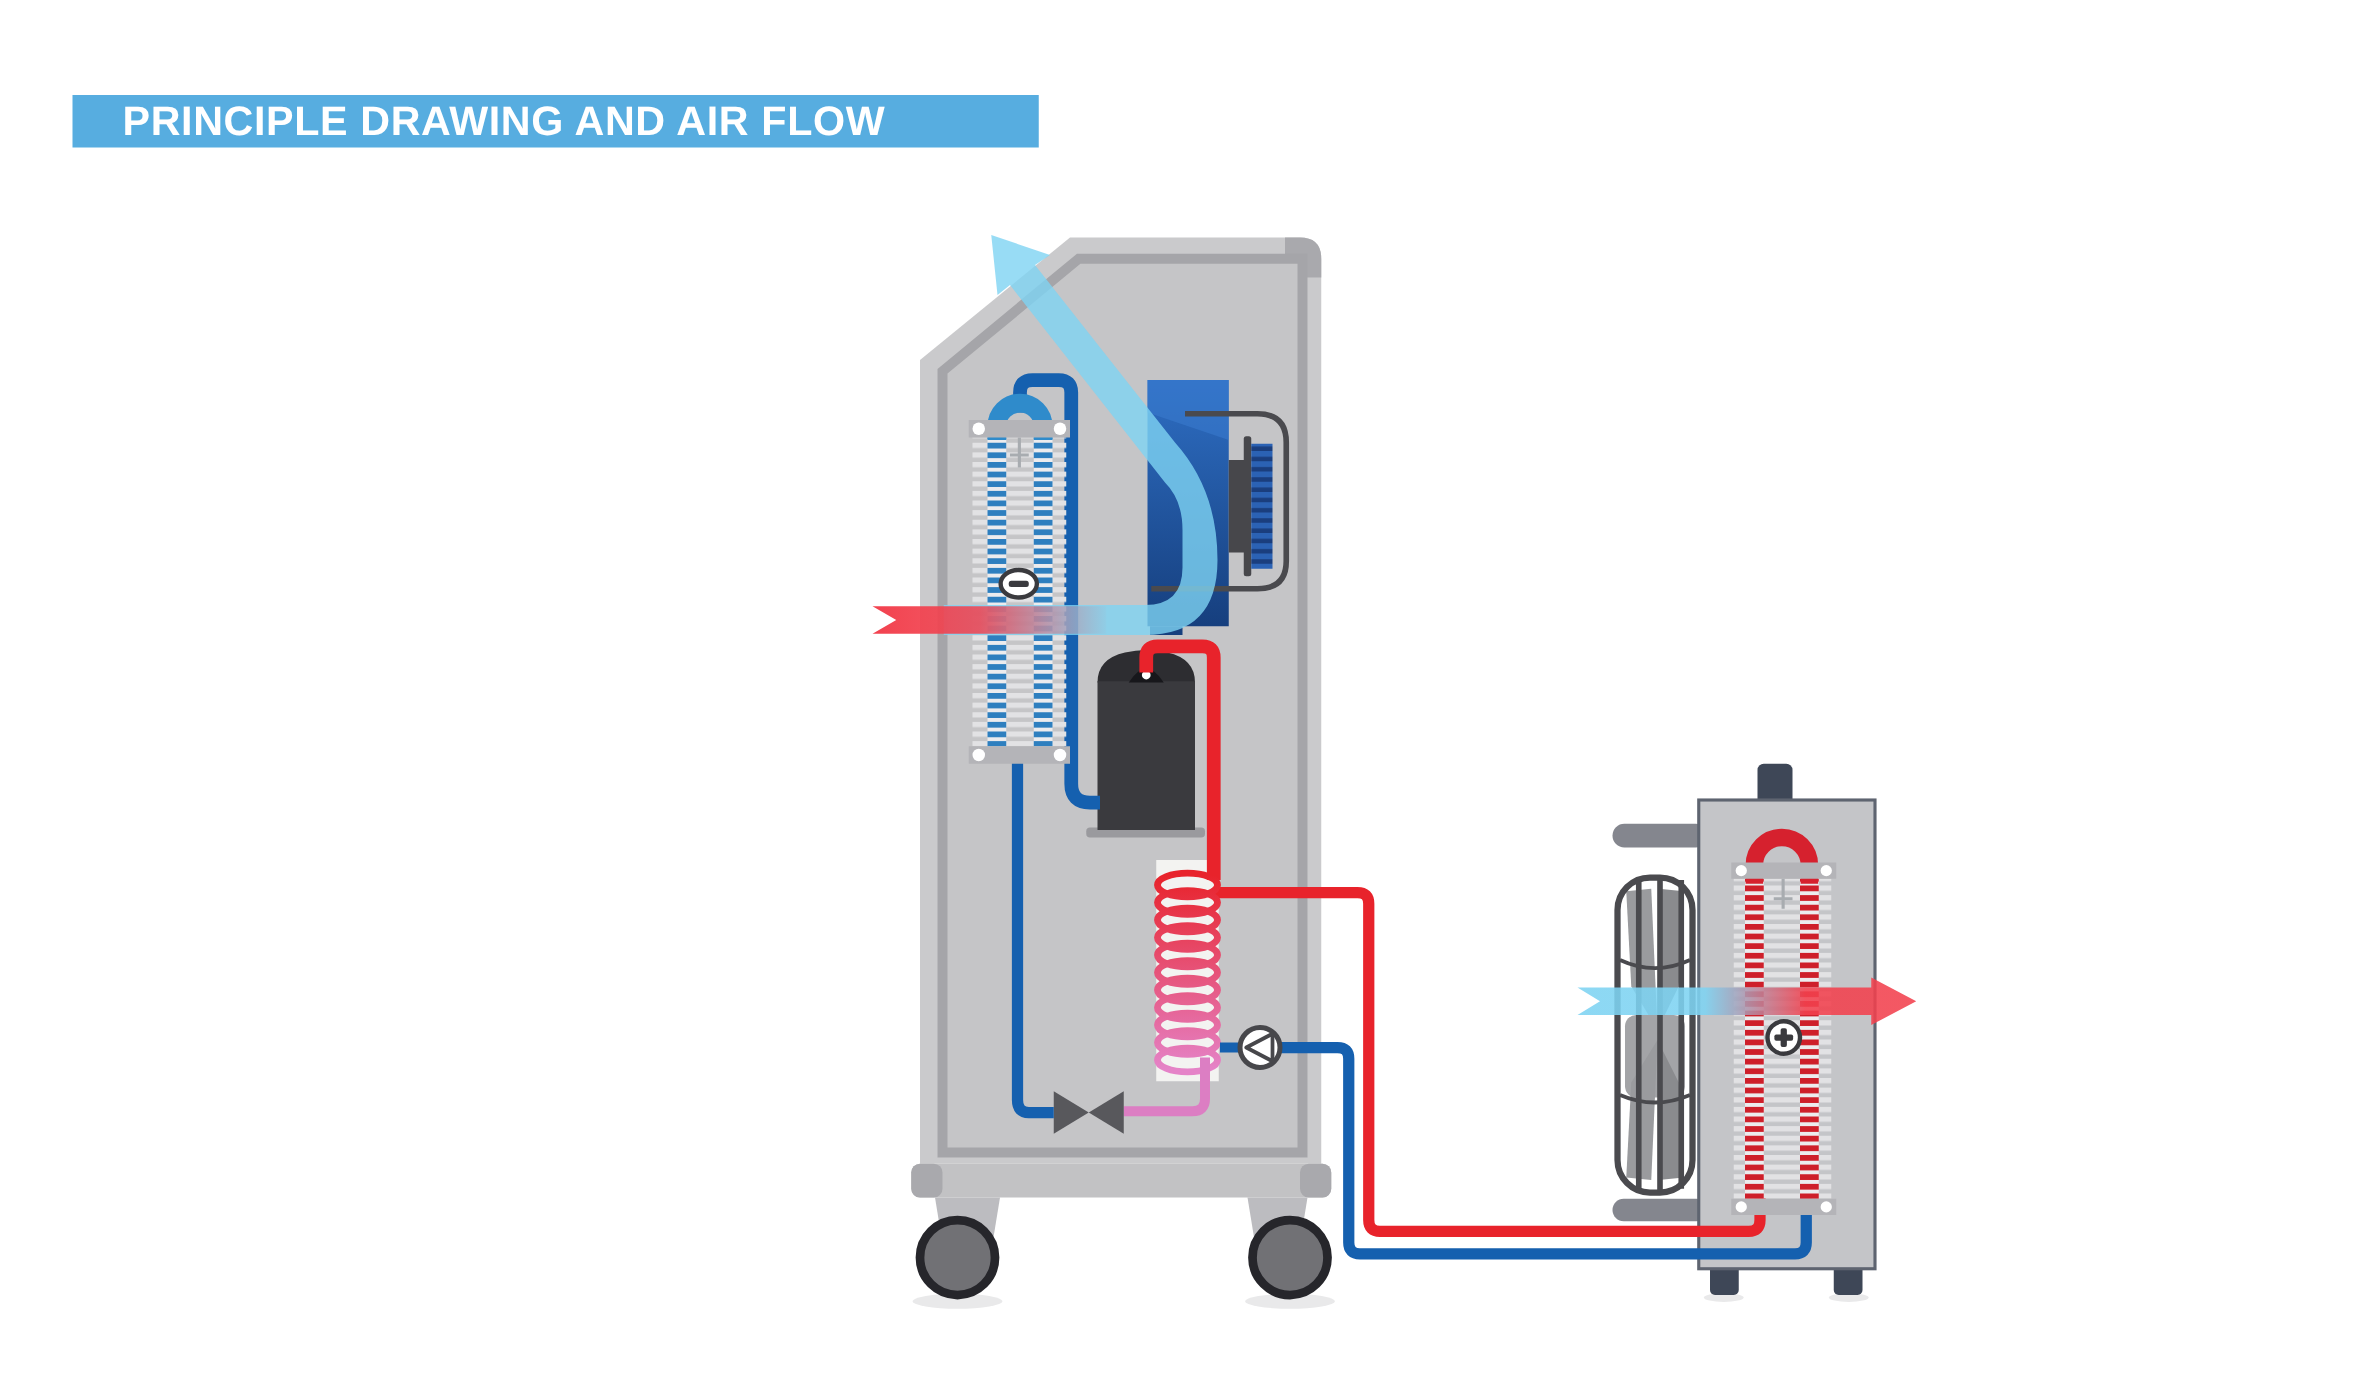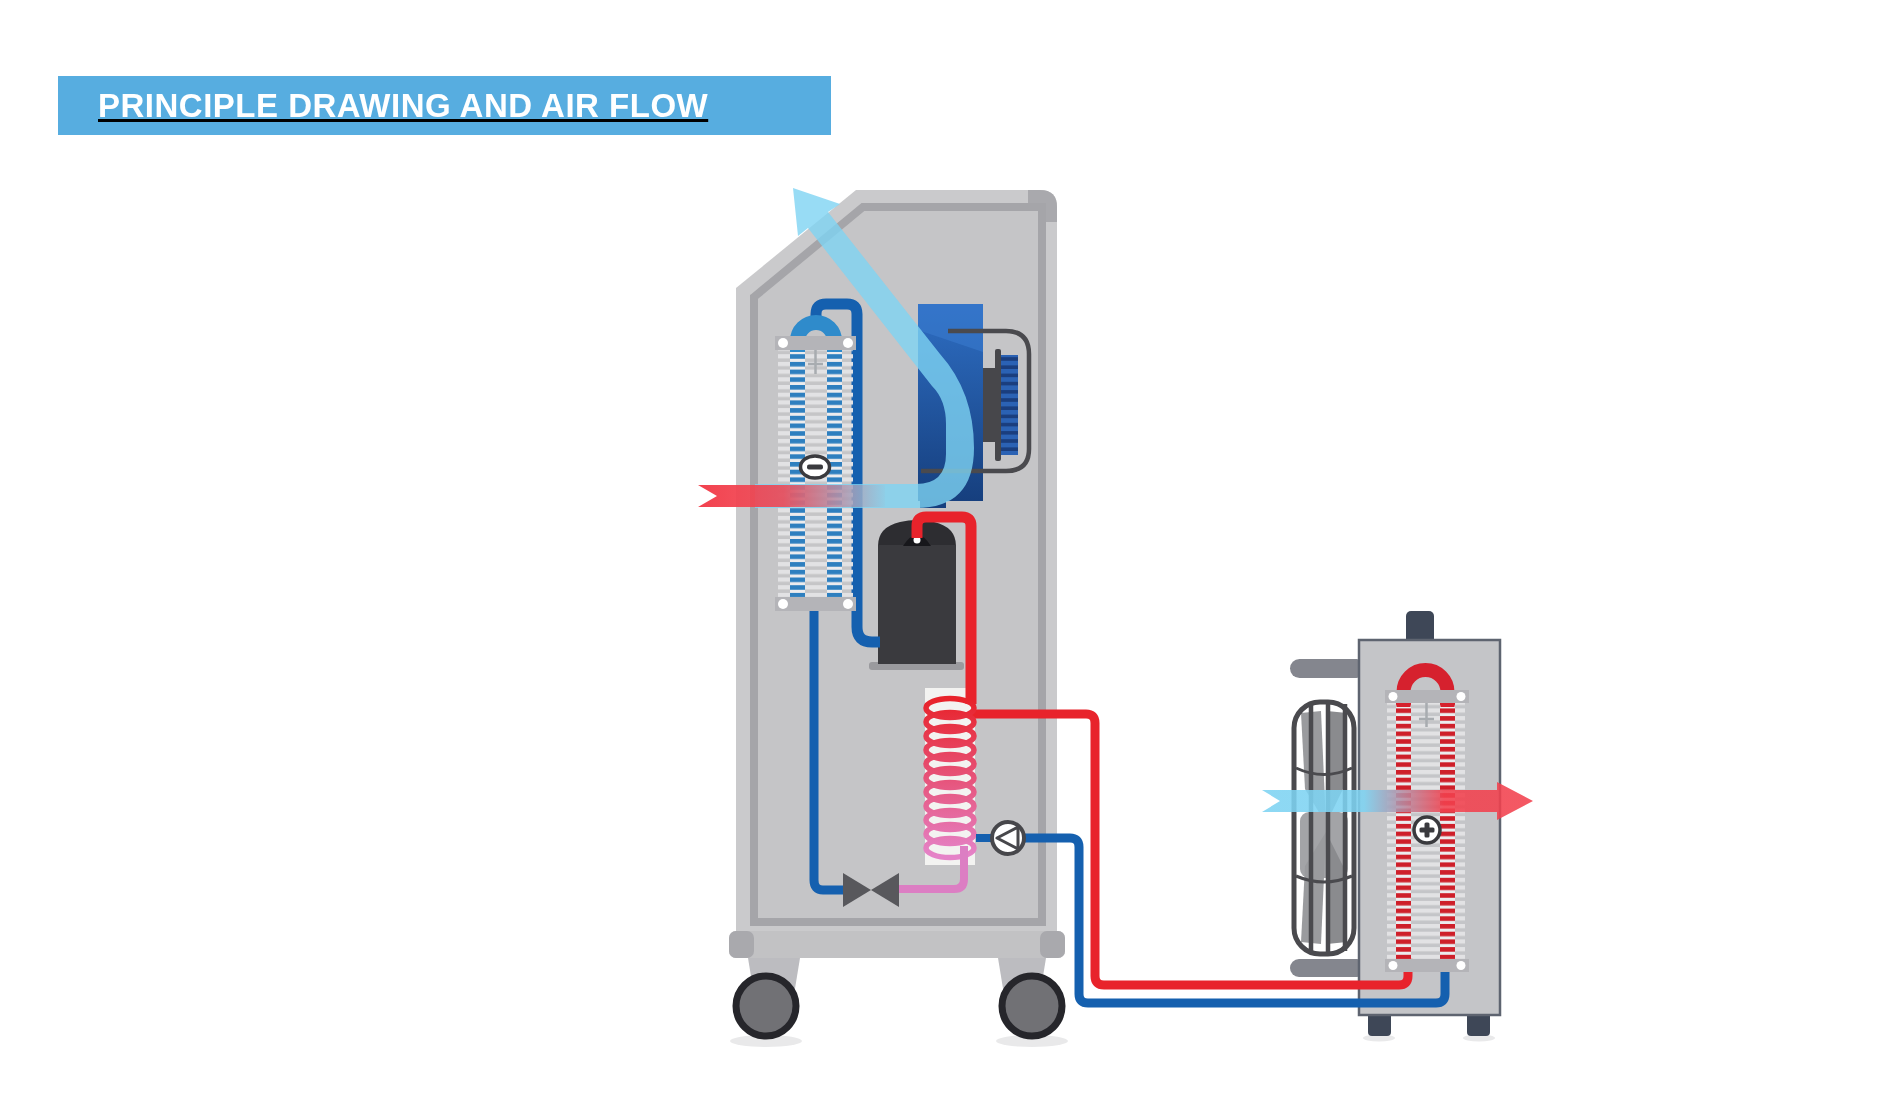--- a/index.html
+++ b/index.html
@@ -1,19 +1,19 @@
 <!DOCTYPE html>
 <html style="--banner-bg: #57ADE0; --banner-text: #FFFFFF; --cabinet-fill: #CACACC; --cabinet-border: #A5A5A9; --cabinet-corner: #A9A9AD; --panel-fill: #C5C5C7; --base-fill: #C2C2C4; --base-cap: #A9A9AD; --leg-fill: #BCBCC0; --caster-ring: #26262B; --caster-hub: #717175; --bracket-fill: #B4B4B8; --screw-fill: #FFFFFF; --fin-light: #E2E2E4; --fin-bright: #ECECEE; --evap-blue: #2E7FBF; --evap-ubend: #2F8BCB; --pipe-blue: #1560AF; --pipe-red: #E8232B; --pipe-pink: #DC7EC3; --spiral-top: #E8232B; --spiral-bottom: #E583C8; --hx-box: #F3F3F1; --compressor-body: #3A3A3E; --compressor-dome: #2D2D31; --compressor-cap: #17171B; --compressor-base: #9A9A9E; --fan-blue-light: #2E6EC3; --fan-blue-dark: #163F7E; --motor-gray: #47474B; --heatsink-blue: #2B62B4; --heatsink-dark: #1A3E7E; --wire-gray: #4A4A4E; --valve-gray: #58585C; --pump-stroke: #47474B; --air-cyan: #7ED3F2; --air-red: #F2414E; --ext-cabinet: #C4C5C8; --ext-outline: #5E6470; --ext-dark: #3E4757; --ext-coil-red: #CE1F2A; --ext-ubend: #D6212E; --handle-gray: #84868E; --fan-frame: #4A4A4E; --fan-blade: #9A9B9E; --fan-blade-dark: #8A8B8E; --fan-hub: #A3A4A7; --badge-stroke: #3A3A3E; --detail-gray: #A8ACB0; --shadow: #E9E9EA;"><head>
 <meta charset="utf-8">
 <style>
   html,body{margin:0;padding:0;background:#fff;}
   .stage{position:relative;width:1900px;height:1112px;background:#fff;overflow:hidden;
          font-family:"Liberation Sans", sans-serif;}
-  .banner{position:absolute;left:58px;top:76px;width:773px;height:59px;
-          background:var(--banner-bg,#57ADE0);display:flex;align-items:center;text-decoration:underline;}
+  .banner{position:absolute;left:58px;top:76px;width:773px;height:42px;
+          background:var(--banner-bg,#57ADE0);display:flex;align-items:center;}
   .banner span{color:var(--banner-text,#fff);font-size:33px;font-weight:bold;
                letter-spacing:.5px;padding-left:40px;white-space:nowrap;}
   svg{position:absolute;left:0;top:0;}
 
   
   .f-cab{fill:var(--cabinet-fill)} .f-corner{fill:var(--cabinet-corner)}
   .f-panel{fill:var(--panel-fill);stroke:var(--cabinet-border);stroke-width:8;}
   .f-base{fill:var(--base-fill)} .f-basecap{fill:var(--base-cap)}
   .f-leg{fill:var(--leg-fill)}
   .f-hub{fill:var(--caster-hub);stroke:var(--caster-ring);stroke-width:7;}

